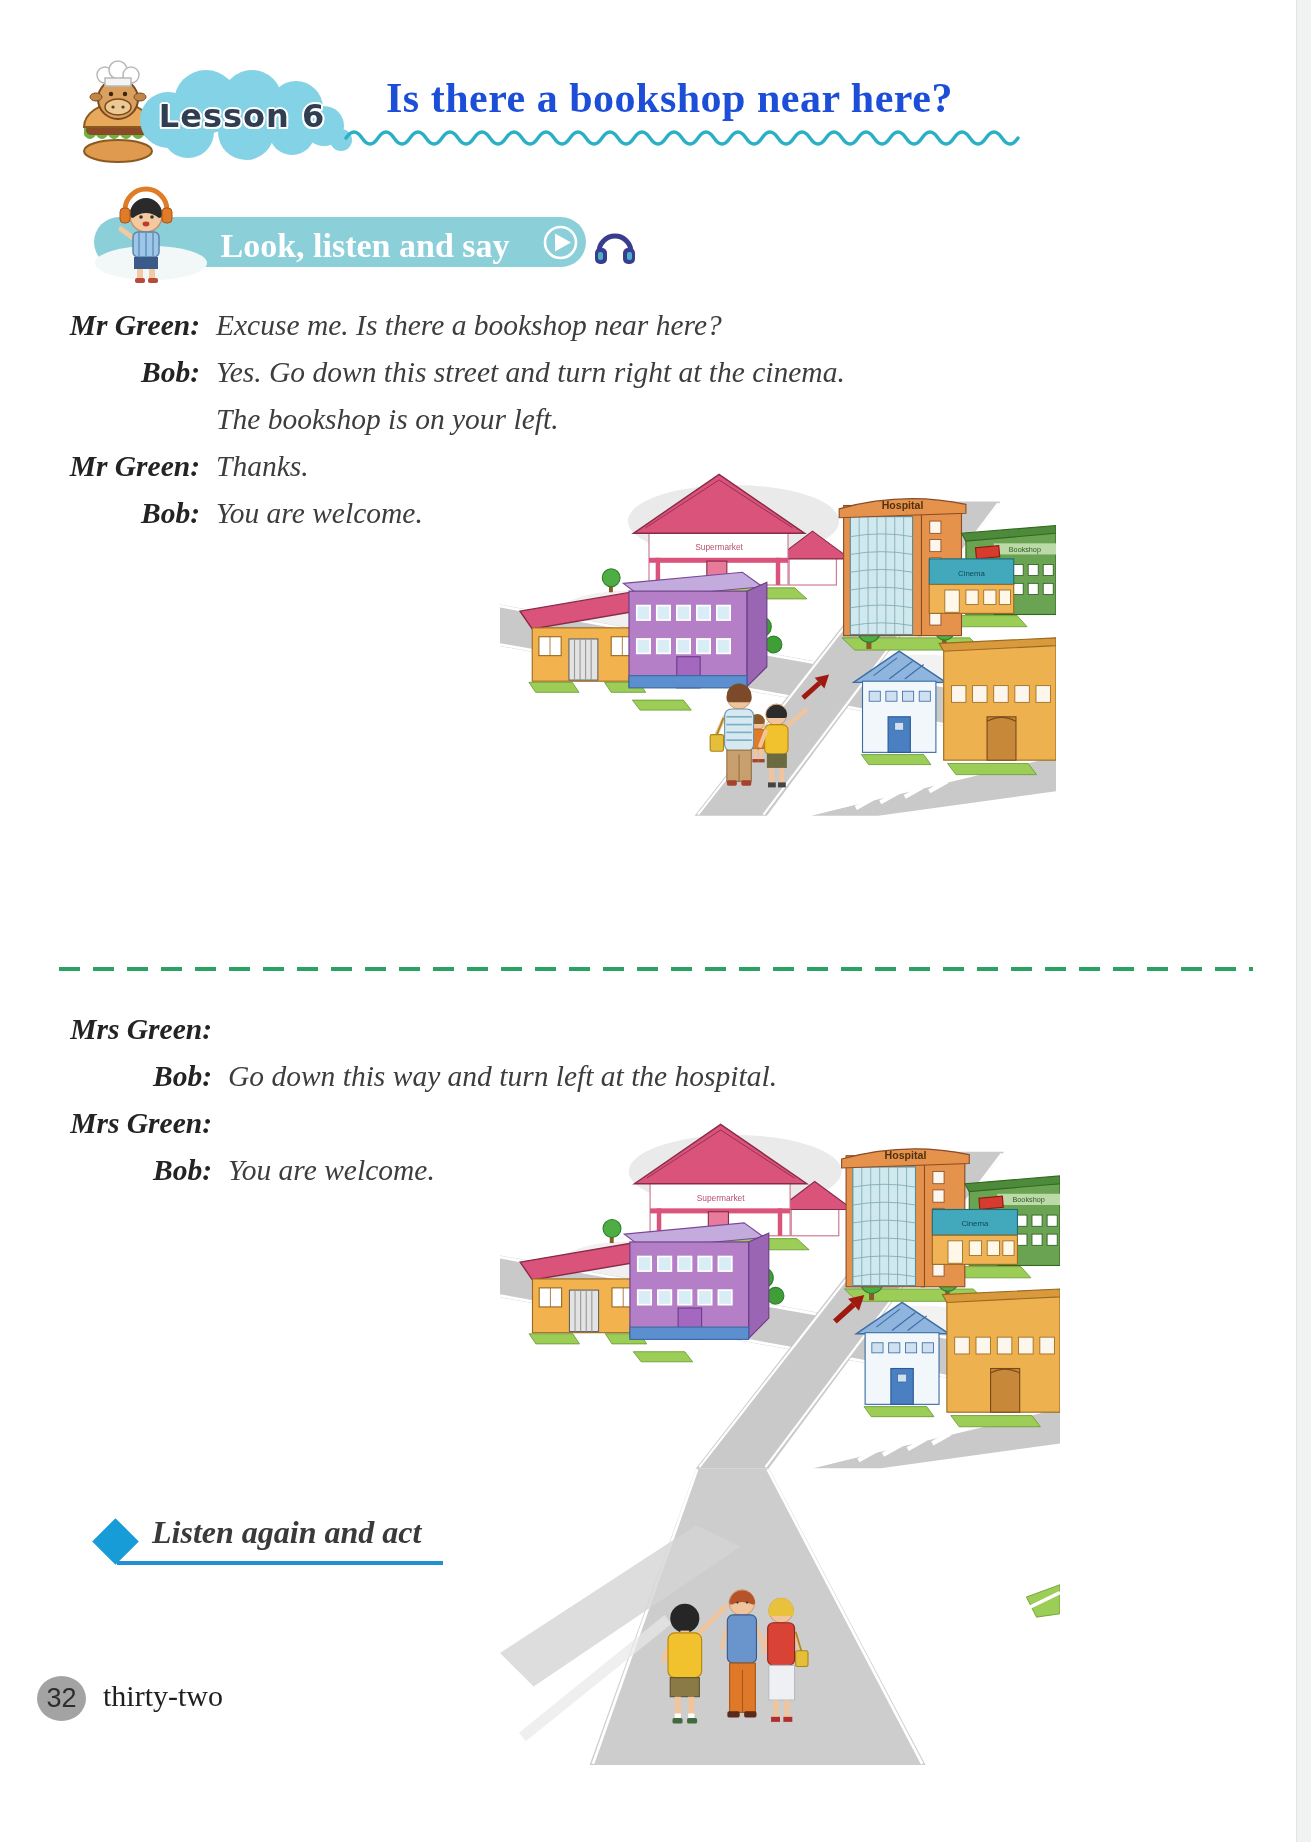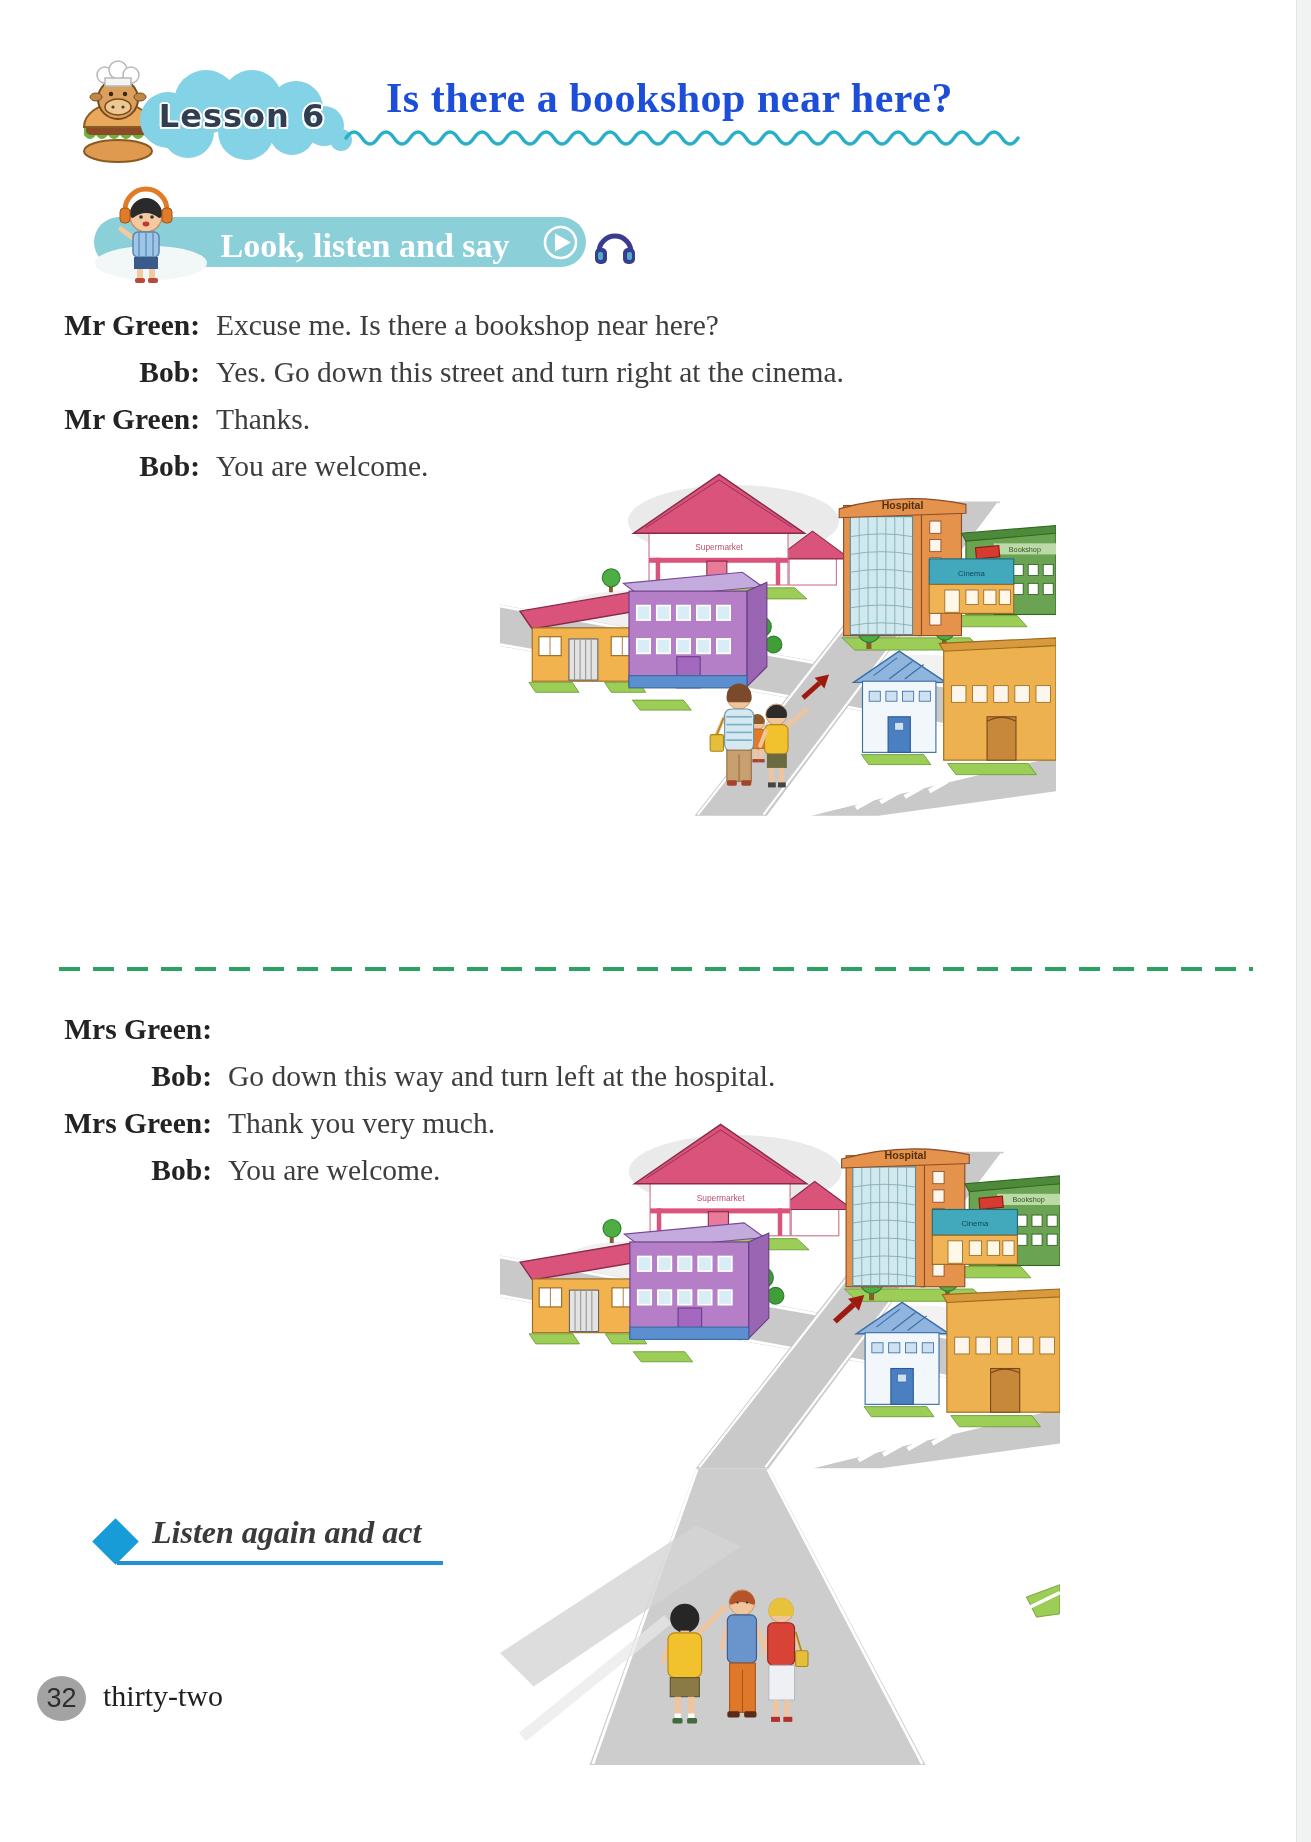--- a/index.html
+++ b/index.html
@@ -29,21 +29,21 @@
   }
   .banner-oval{
     left:95px;top:246px;width:112px;height:34px;border-radius:50%;background:#f2f7f8;
   }
   .banner-label{
     left:200px;top:217px;width:330px;height:57px;display:flex;align-items:center;justify-content:center;
     font-weight:bold;font-size:34px;color:#ffffff;white-space:nowrap;
   }
 
   
-  .dialogue{position:absolute;left:60px;font-size:29.5px;color:#3d3d3d;}
+  .dialogue{position:absolute;left:60px;font-size:29.5px;color:#3d3d3d;font-style:italic;}
   .dl-line{display:flex;line-height:47px;white-space:nowrap;}
   .dl-speaker{font-weight:bold;color:#232323;text-align:right;flex:none;}
   .d1 .dl-speaker{width:140px;}
   .d2 .dl-speaker{width:152px;}
   .dl-text{margin-left:16px;}
 
   
   .activity-diamond{
     left:99px;top:1525px;width:33px;height:33px;background:#189cd8;transform:rotate(45deg);
   }
@@ -145,20 +145,21 @@
   <div class="dl-line">
     <span class="dl-speaker">Mr Green:</span>
     <span class="dl-text">Excuse me. Is there a bookshop near here?</span>
   </div>
   <div class="dl-line">
     <span class="dl-speaker">Bob:</span>
     <span class="dl-text">Yes. Go down this street and turn right at the cinema.</span>
   </div>
   <div class="dl-line">
     <span class="dl-speaker"></span>
+    <span class="dl-text">The bookshop is on your left.</span>
   </div>
   <div class="dl-line">
     <span class="dl-speaker">Mr Green:</span>
     <span class="dl-text">Thanks.</span>
   </div>
   <div class="dl-line">
     <span class="dl-speaker">Bob:</span>
     <span class="dl-text">You are welcome.</span>
   </div>
 </div>
@@ -406,21 +407,20 @@
   </div>
   <div class="dl-line">
     <span class="dl-speaker">Bob:</span>
     <span class="dl-text">Go down this way and turn left at the hospital.</span>
   </div>
   <div class="dl-line">
     <span class="dl-speaker"></span>
   </div>
   <div class="dl-line">
     <span class="dl-speaker">Mrs Green:</span>
-    <span class="dl-text">Thank you very much.</span>
   </div>
   <div class="dl-line">
     <span class="dl-speaker">Bob:</span>
     <span class="dl-text">You are welcome.</span>
   </div>
 </div>
 
 <svg class="abs" style="left:500px;top:1093px;" width="560" height="672" viewBox="0 0 1000 1200" xmlns="http://www.w3.org/2000/svg" xmlns:xlink="http://www.w3.org/1999/xlink">
   <use href="#cityscape" xlink:href="#cityscape"></use>
 

